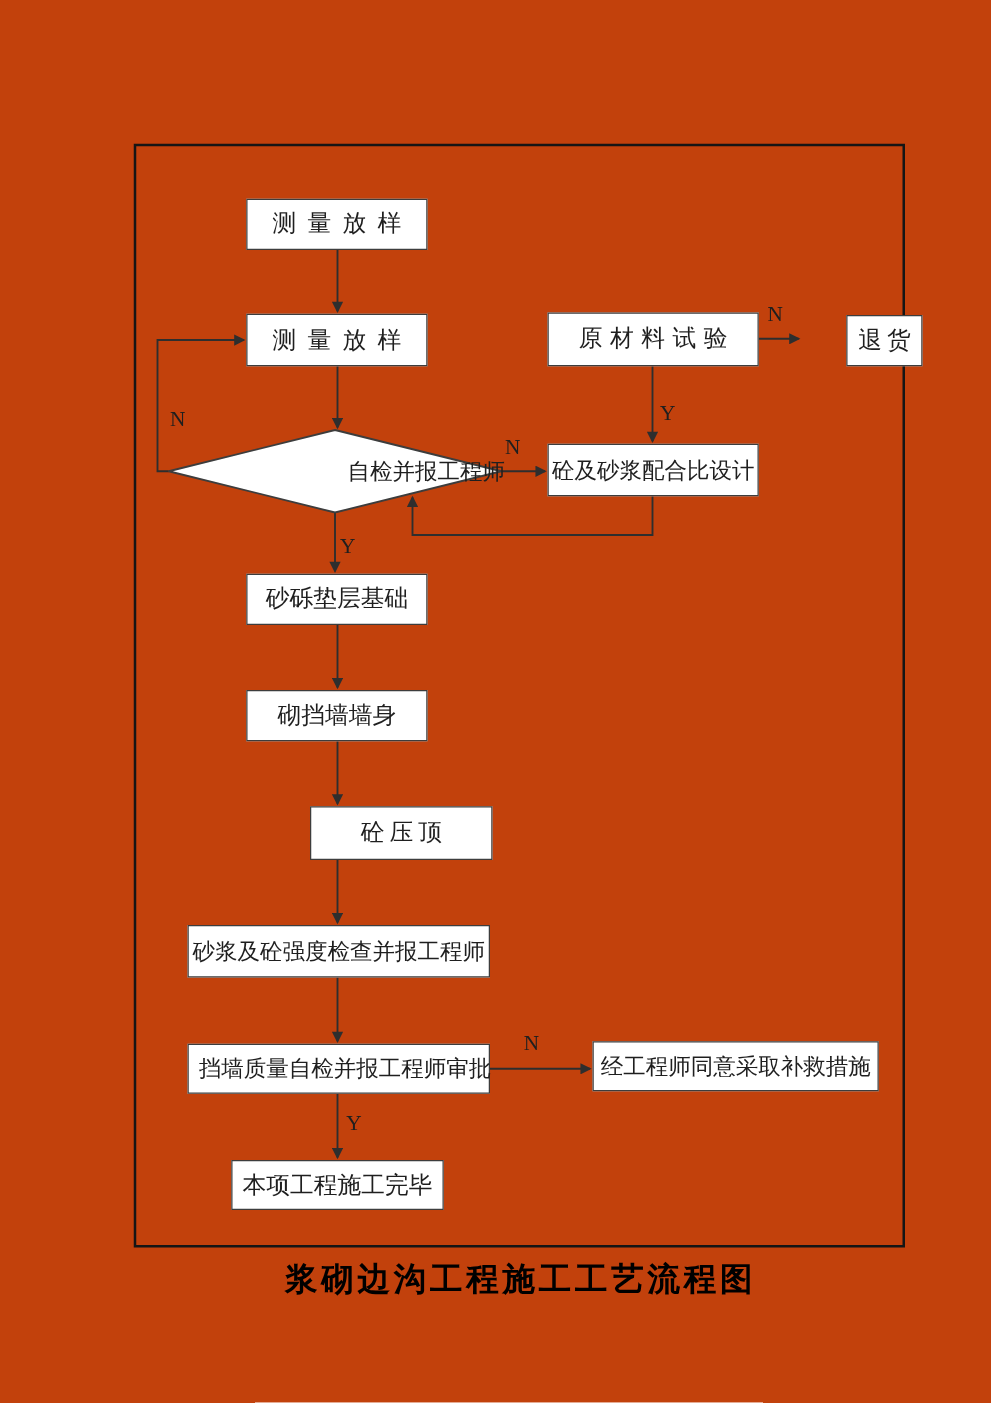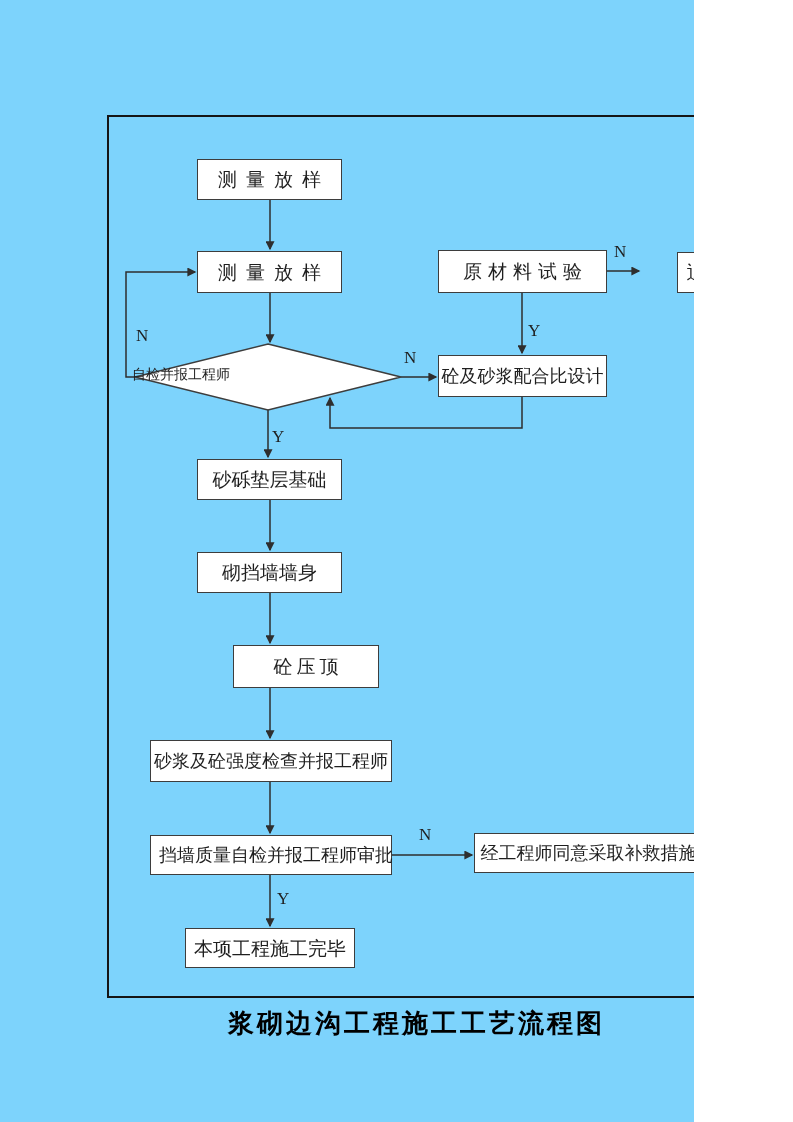--- a/index.html
+++ b/index.html
@@ -1,54 +1,54 @@
 <!DOCTYPE html>
 <html><head>
 <meta charset="utf-8">
 <style>
   html,body{margin:0;padding:0;background:#ffffff;}
   .page{
-    position:relative;width:694px;height:1122px;background:#7dd3fc;overflow:hidden;
+    position:relative;width:793px;height:1122px;background:#c2410c;overflow:hidden;
     font-family:"Liberation Serif","DejaVu Serif",serif;color:#1f1f1f;
   }
   .frame{
     position:absolute;left:107px;top:115px;width:617px;height:883px;
     border:2px solid #151515;box-sizing:border-box;background:transparent;
   }
   .connectors{position:absolute;left:0;top:0;width:793px;height:1122px;}
   .node{
     position:absolute;border:1.5px solid #3d3d3d;background:#ffffff;
     display:flex;align-items:center;justify-content:center;
     font-size:19px;line-height:1;color:#1f1f1f;box-sizing:border-box;
     white-space:nowrap;
   }
   .node.small{font-size:18px;}
   .sp-wide{letter-spacing:9px;text-indent:9px;}
   .sp-mid{letter-spacing:6px;text-indent:6px;}
   .sp-sm{letter-spacing:4px;text-indent:4px;margin-left:36px;}
   .diamond-label{
-    position:absolute;left:132px;top:367px;width:240px;text-align:left;
-    font-size:14px;line-height:1.2;color:#1f1f1f;
+    position:absolute;left:164px;top:367px;width:240px;text-align:right;
+    font-size:18px;line-height:1.2;color:#1f1f1f;
   }
   .branch-label{
     position:absolute;font-size:17px;line-height:1;color:#1f1f1f;
   }
   .chart-title{
     position:absolute;left:107px;top:1006px;width:619px;text-align:center;
     font-size:26px;font-weight:700;letter-spacing:3px;color:#000000;
   }
   
   .n-survey    {left:197px;top:159px;width:145px;height:41px;}
   .n-excavation{left:197px;top:251px;width:145px;height:42px;}
   .n-raw       {left:438px;top:250px;width:169px;height:43px;}
   .n-return    {left:641px;top:252px;width:61px;height:41px;}
   .n-mix       {left:438px;top:355px;width:169px;height:42px;}
   .n-cushion   {left:197px;top:459px;width:145px;height:41px;}
   .n-wall      {left:197px;top:552px;width:145px;height:41px;}
-  .n-coping    {left:197px;top:645px;width:146px;height:43px;}
+  .n-coping    {left:212px;top:645px;width:146px;height:43px;}
   .n-strength  {left:150px;top:740px;width:242px;height:42px;}
   .n-quality   {left:150px;top:835px;width:242px;height:40px;padding-left:10px;}
   .n-remedial  {left:474px;top:833px;width:229px;height:40px;text-align:right;}
   .n-complete  {left:185px;top:928px;width:170px;height:40px;}
   
   .l-n-return  {left:614px;top:243px;}
   .l-y-material{left:528px;top:322px;}
   .l-n-mix     {left:404px;top:349px;}
   .l-n-loop    {left:136px;top:327px;}
   .l-y-diamond {left:272px;top:428px;}

